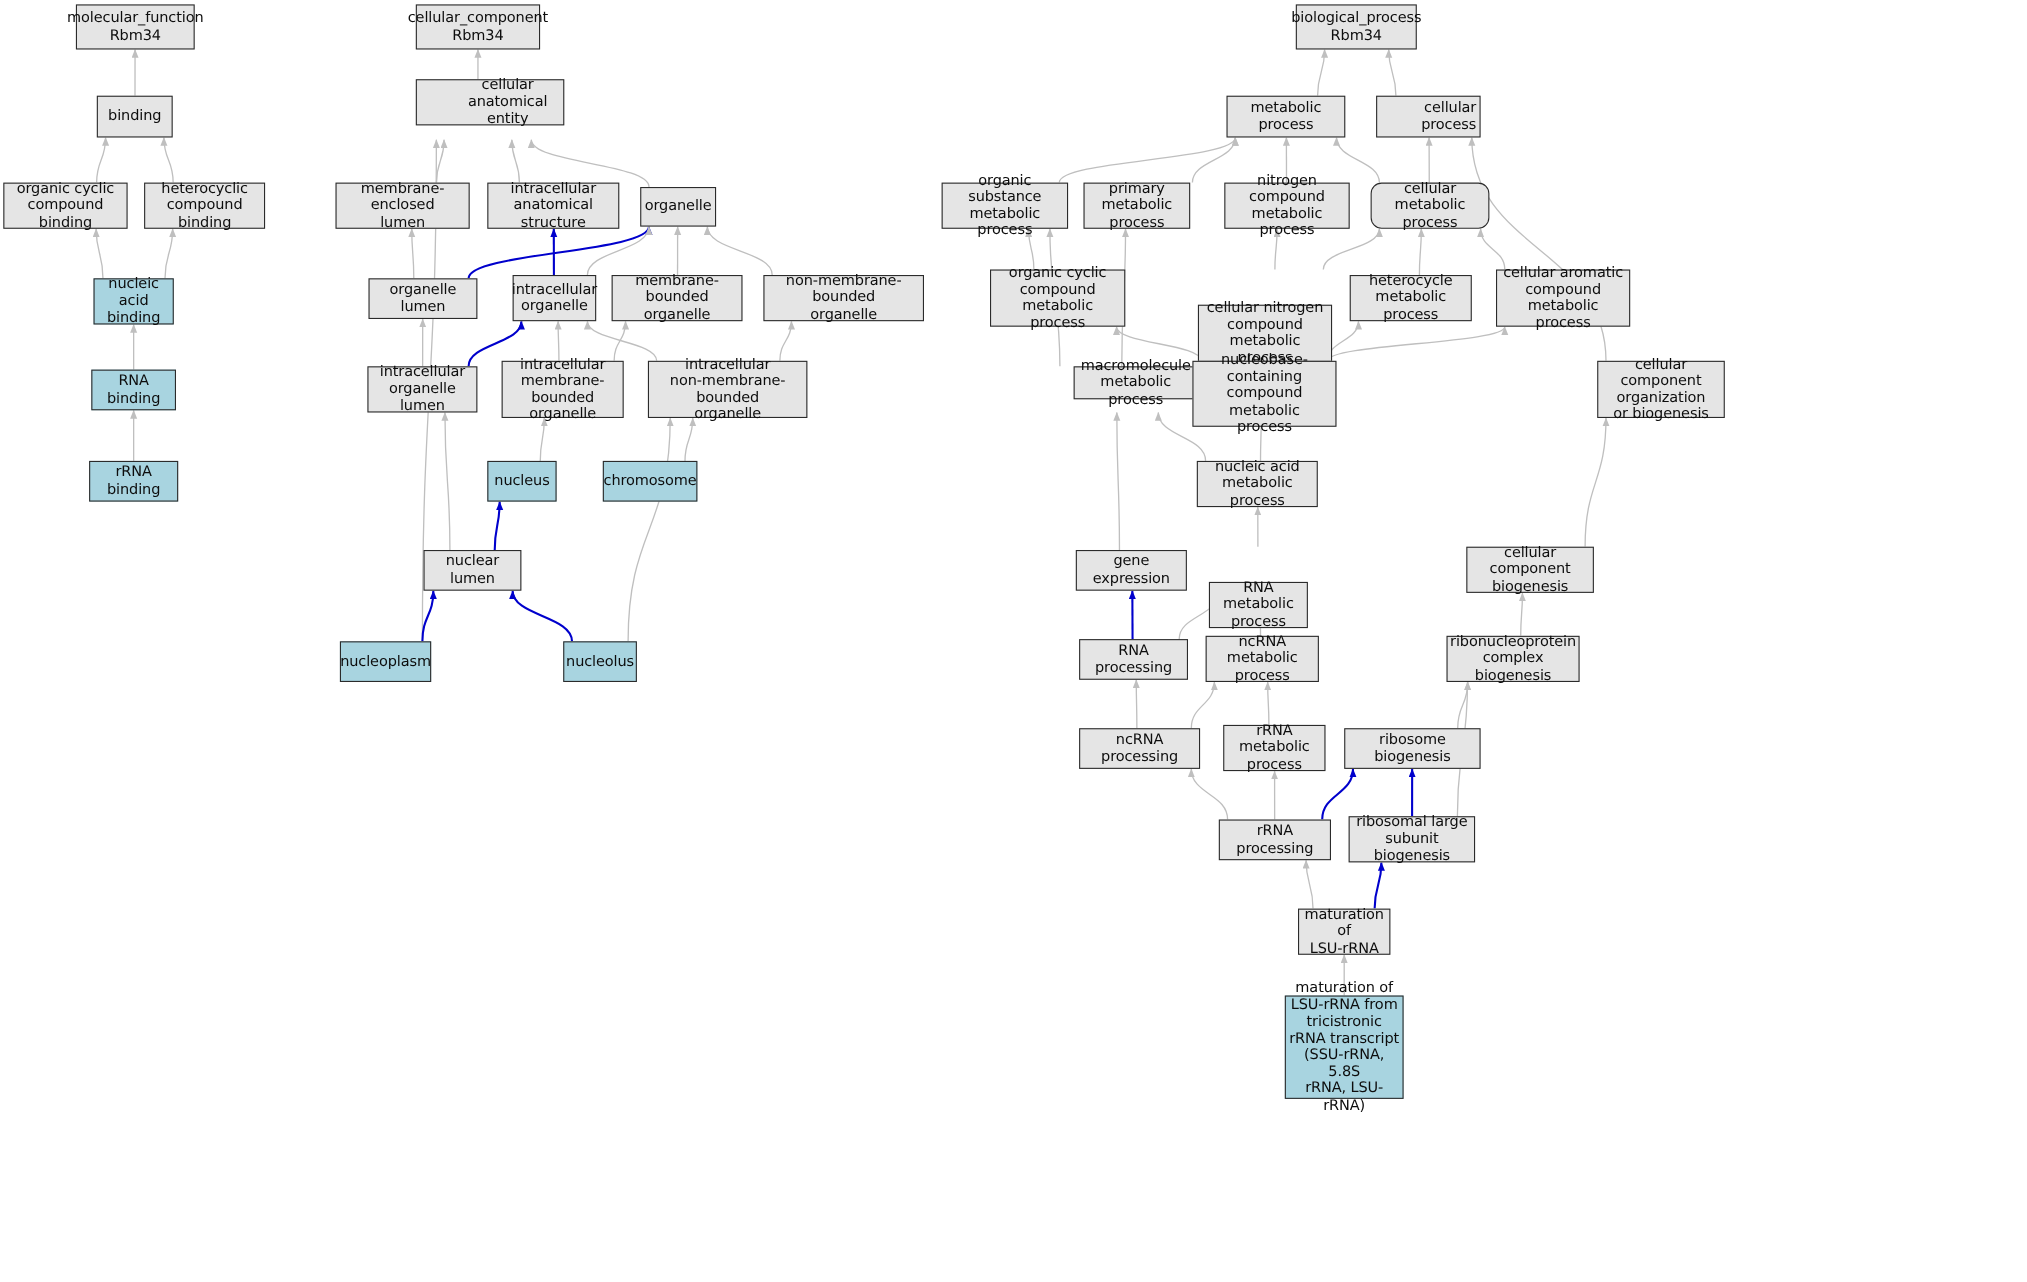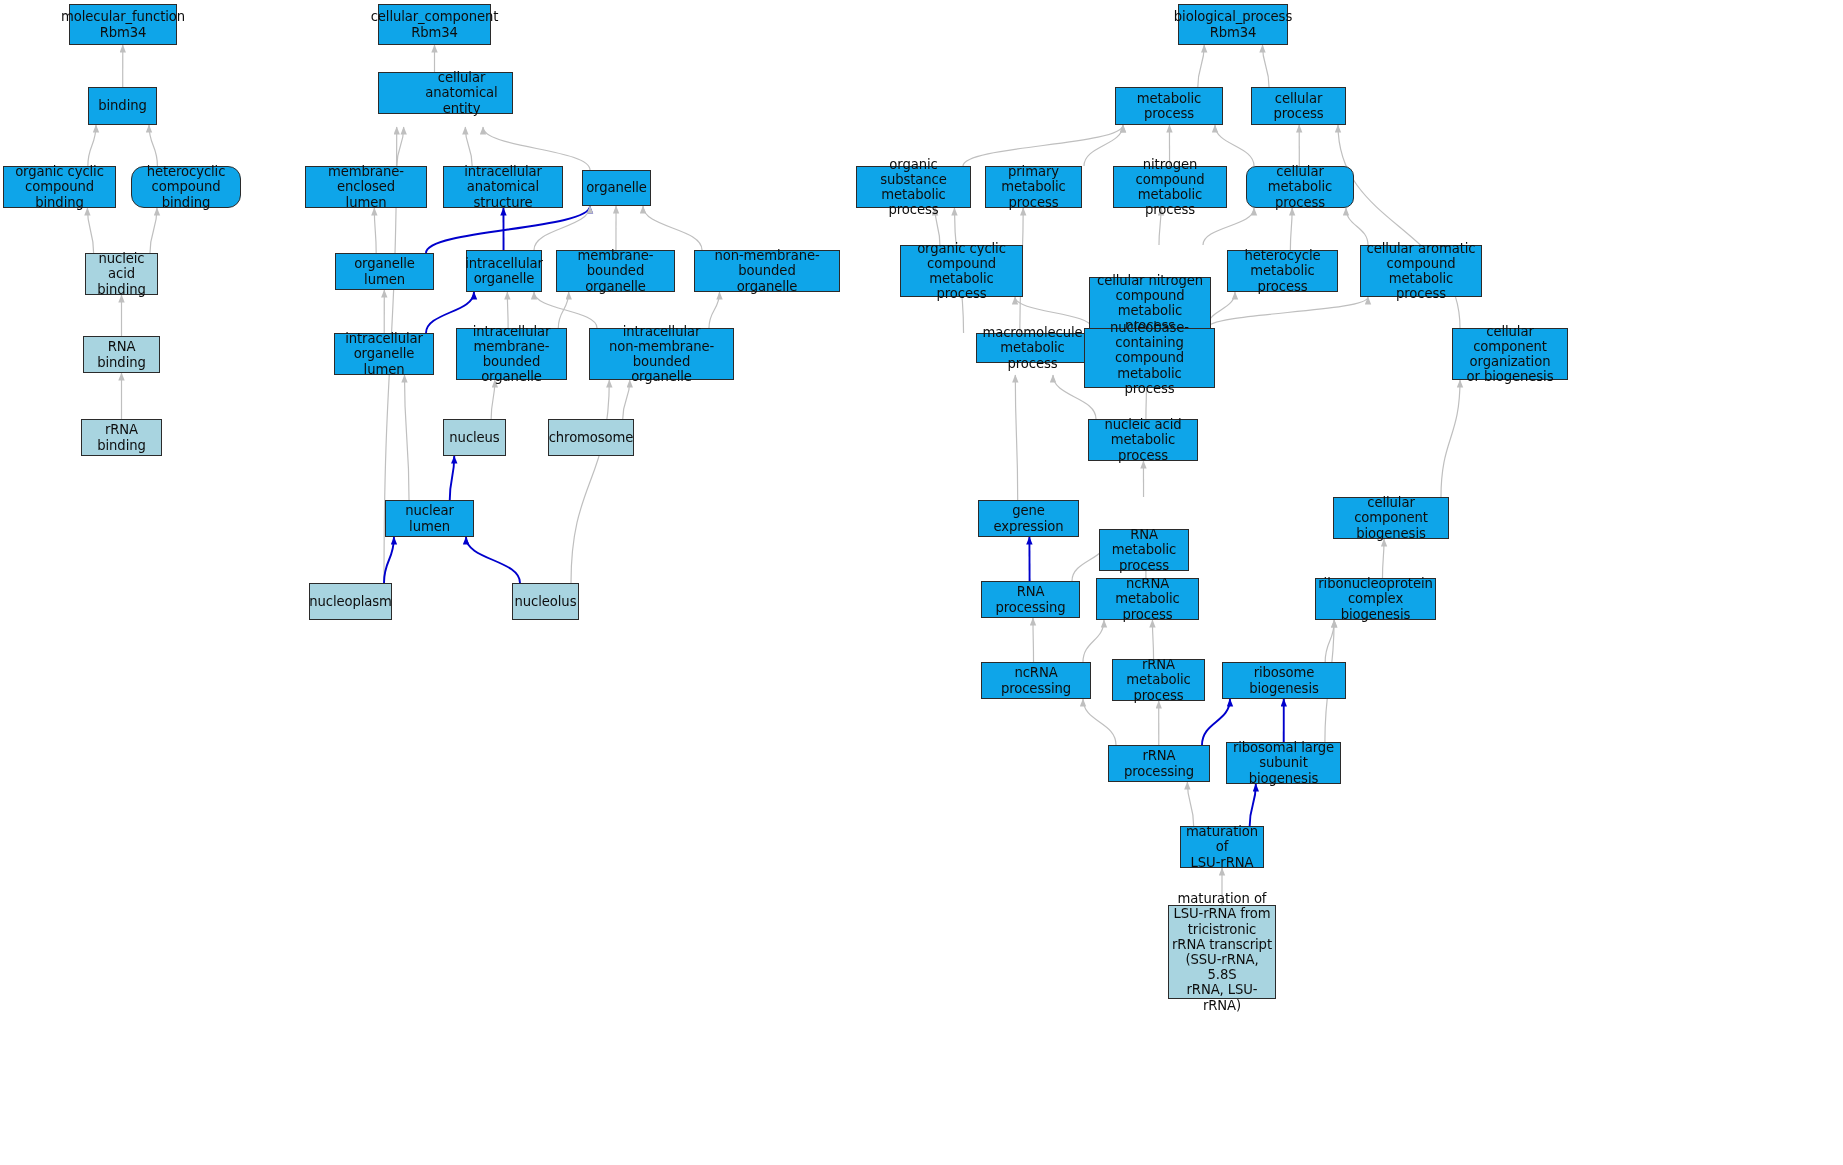--- a/index.html
+++ b/index.html
@@ -20,21 +20,21 @@
     left: 0;
     top: 0;
     width: 1843px;
     height: 1165px;
     pointer-events: none;
   }
   .go-node {
     position: absolute;
     box-sizing: border-box;
     border: 1.4px solid #2b2b2b;
-    background: #0ea5e9;
+    background: #e5e5e5;
     display: flex;
     align-items: center;
     justify-content: center;
     text-align: center;
     font-size: 13.2px;
     line-height: 15.2px;
     color: #0d0d0d;
     letter-spacing: -0.1px;
     white-space: pre-line;
     padding: 1px 3px;
@@ -127,21 +127,21 @@
       <path d="M 1193.65,826 C 1193.65,804 1187.35,804 1187.35,782" fill="none" stroke="#bfbfbf" stroke-width="1.2" marker-end="url(#ah-gray)"></path>
       <path d="M 1249.675,826 C 1249.675,805 1255.825,805 1255.825,784" fill="none" stroke="#0000cc" stroke-width="1.9" marker-end="url(#ah-blue)"></path>
       <path d="M 1222,905 C 1222,886.5 1222,886.5 1222,868" fill="none" stroke="#bfbfbf" stroke-width="1.2" marker-end="url(#ah-gray)"></path>
     </svg>
   <div id="node-layer">
       <div class="go-node" style="left: 69px; top: 4px; width: 108px; height: 41px;">molecular_function
 Rbm34</div>
       <div class="go-node" style="left: 88px; top: 87px; width: 69px; height: 38px;">binding</div>
       <div class="go-node" style="left: 3px; top: 166px; width: 113px; height: 42px;">organic cyclic
 compound binding</div>
-      <div class="go-node" style="left: 131px; top: 166px; width: 110px; height: 42px; border-radius: 13px;">heterocyclic
+      <div class="go-node" style="left: 131px; top: 166px; width: 110px; height: 42px;">heterocyclic
 compound binding</div>
       <div class="go-node hl" style="left: 85px; top: 253px; width: 73px; height: 42px;">nucleic acid
 binding</div>
       <div class="go-node hl" style="left: 83px; top: 336px; width: 77px; height: 37px;">RNA binding</div>
       <div class="go-node hl" style="left: 81px; top: 419px; width: 81px; height: 37px;">rRNA binding</div>
       <div class="go-node" style="left: 378px; top: 4px; width: 113px; height: 41px;">cellular_component
 Rbm34</div>
       <div class="go-node" style="left: 378px; top: 72px; width: 135px; height: 42px; padding-left: 35px;">cellular anatomical
 entity</div>
       <div class="go-node" style="left: 305px; top: 166px; width: 122px; height: 42px;">membrane-enclosed
@@ -165,21 +165,21 @@
 non-membrane-bounded
 organelle</div>
       <div class="go-node hl" style="left: 443px; top: 419px; width: 63px; height: 37px;">nucleus</div>
       <div class="go-node hl" style="left: 548px; top: 419px; width: 86px; height: 37px;">chromosome</div>
       <div class="go-node" style="left: 385px; top: 500px; width: 89px; height: 37px;">nuclear lumen</div>
       <div class="go-node hl" style="left: 309px; top: 583px; width: 83px; height: 37px;">nucleoplasm</div>
       <div class="go-node hl" style="left: 512px; top: 583px; width: 67px; height: 37px;">nucleolus</div>
       <div class="go-node" style="left: 1178px; top: 4px; width: 110px; height: 41px;">biological_process
 Rbm34</div>
       <div class="go-node" style="left: 1115px; top: 87px; width: 108px; height: 38px;">metabolic process</div>
-      <div class="go-node" style="left: 1251px; top: 87px; width: 95px; height: 38px;">cellular process</div>
+      <div class="go-node" style="left: 1251px; top: 87px; width: 95px; height: 38px; text-align: right;">cellular process</div>
       <div class="go-node" style="left: 856px; top: 166px; width: 115px; height: 42px;">organic substance
 metabolic process</div>
       <div class="go-node" style="left: 985px; top: 166px; width: 97px; height: 42px;">primary metabolic
 process</div>
       <div class="go-node" style="left: 1113px; top: 166px; width: 114px; height: 42px;">nitrogen compound
 metabolic process</div>
       <div class="go-node" style="left: 1246px; top: 166px; width: 108px; height: 42px; border-radius: 10px;">cellular metabolic
 process</div>
       <div class="go-node" style="left: 900px; top: 245px; width: 123px; height: 52px;">organic cyclic
 compound metabolic

